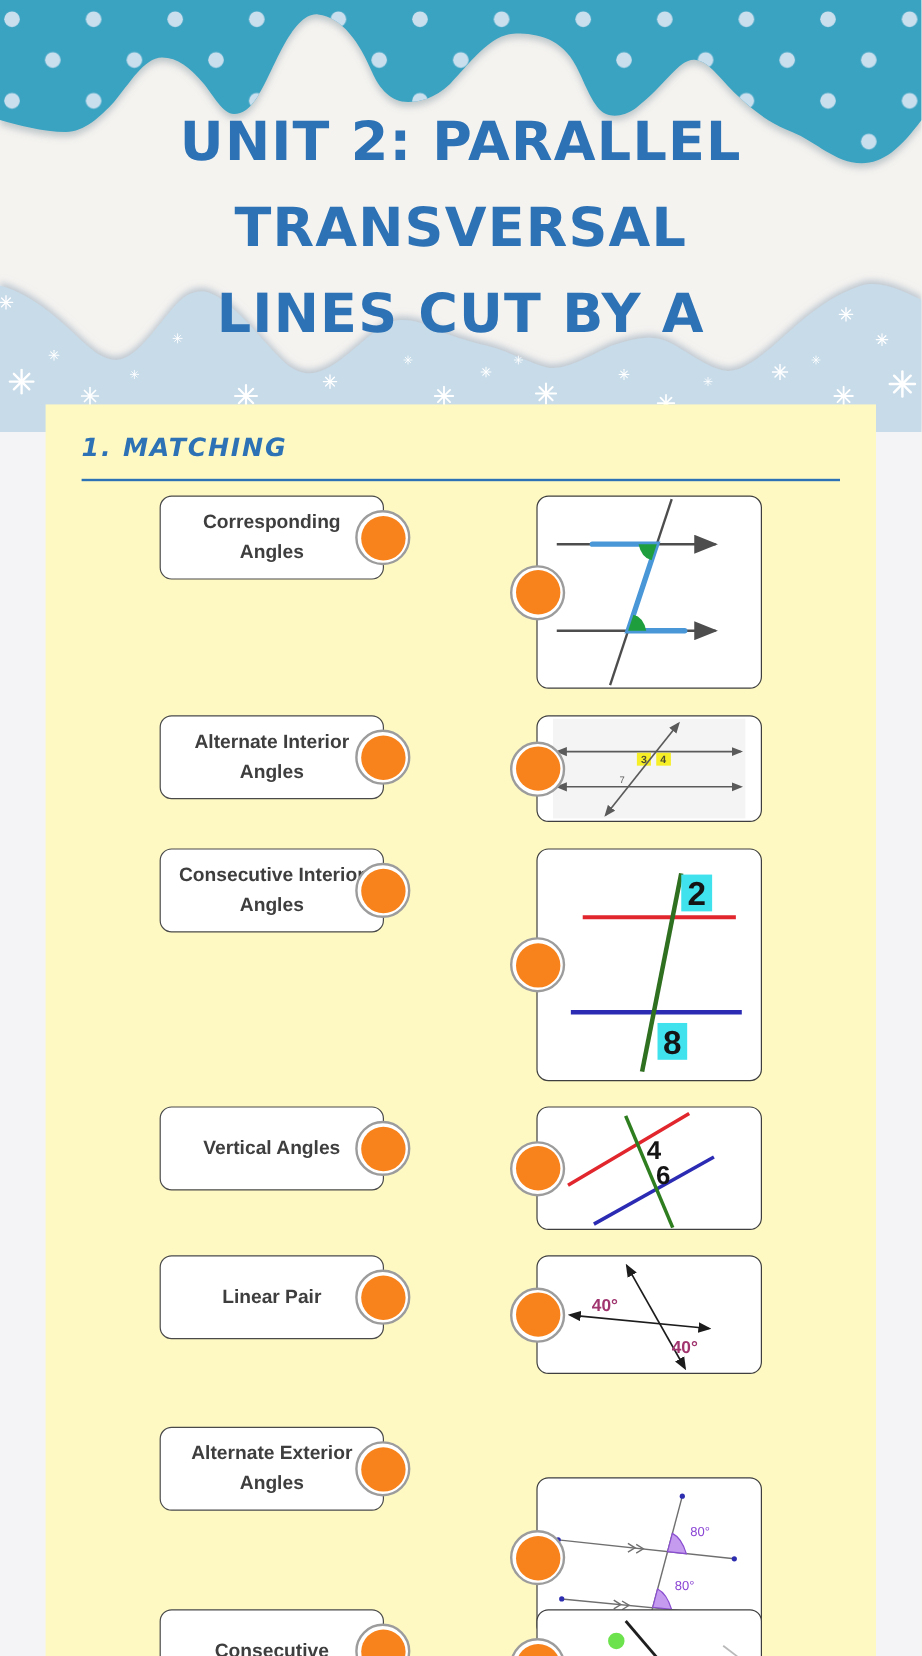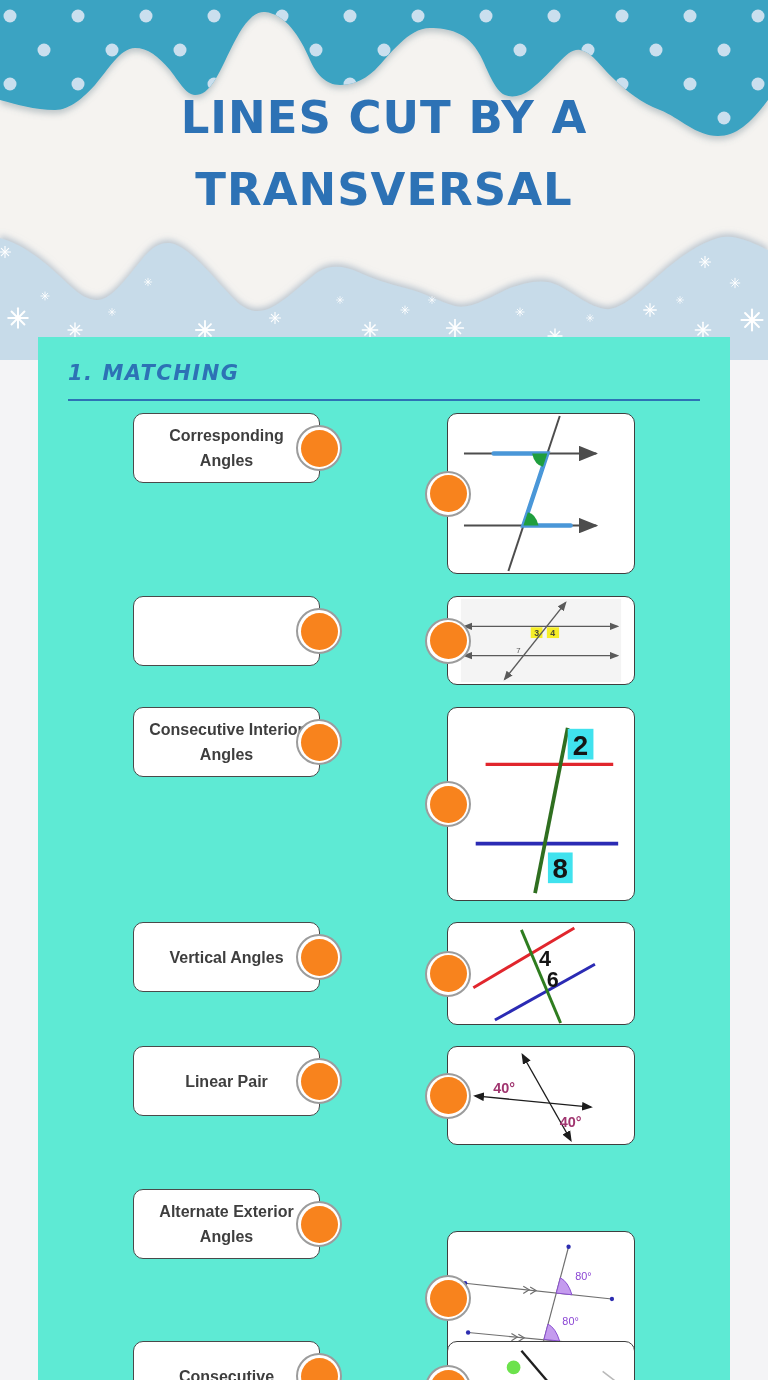--- a/index.html
+++ b/index.html
@@ -8,21 +8,21 @@
   }
   *{margin:0;padding:0;box-sizing:border-box;}
   html,body{width:768px;height:1380px;overflow:hidden;background:var(--pagebg);
     font-family:"Liberation Sans",sans-serif;}
   .header{position:absolute;left:0;top:0;width:768px;height:360px;}
   .header svg{display:block;}
   .title{position:absolute;left:0;top:82px;width:768px;text-align:center;
     font-family:"DejaVu Sans",sans-serif;font-weight:bold;font-size:45px;line-height:72px;
     text-transform:uppercase;letter-spacing:1px;color:var(--accent);}
   .title span{display:block;}
-  .card{position:absolute;left:38px;top:337px;width:692px;height:1043px;background:#5eead4;}
+  .card{position:absolute;left:38px;top:337px;width:692px;height:1043px;background:#fef9c3;}
   .heading{position:absolute;left:30px;top:24px;font-size:21px;font-weight:bold;
     text-transform:uppercase;letter-spacing:1.5px;color:var(--accent);
     font-family:"DejaVu Sans",sans-serif;font-style:italic;}
   .rule{position:absolute;left:30px;top:62px;width:632px;border-top:2px solid var(--accent);}
   .rows{position:absolute;left:95px;top:76px;width:502px;}
   .row{position:relative;width:502px;}
   .term-card{position:absolute;left:0;top:0;width:187px;height:70px;background:#fff;
     border:1.6px solid #4a4a4a;border-radius:10px;display:flex;align-items:center;
     justify-content:center;text-align:center;padding:4px 12px;}
   .term-text{font-size:16px;line-height:25px;font-weight:600;color:#3e3e3e;}
@@ -117,22 +117,23 @@
         <use href="#flake" x="-8" y="-8" width="16" height="16" transform="translate(680,300) scale(0.5)"></use>
         <use href="#flake" x="-8" y="-8" width="16" height="16" transform="translate(703,330) scale(1.1)"></use>
         <use href="#flake" x="-8" y="-8" width="16" height="16" transform="translate(735,283) scale(0.7)"></use>
         <use href="#flake" x="-8" y="-8" width="16" height="16" transform="translate(752,320) scale(1.5)"></use>
         <use href="#flake" x="-8" y="-8" width="16" height="16" transform="translate(705,262) scale(0.8)"></use>
         <use href="#flake" x="-8" y="-8" width="16" height="16" transform="translate(5,252) scale(0.8)"></use>
       </g>
     </g>
   </svg>
   <div class="title">
+    <span>Unit 2: Parallel</span>
+    <span>Transversal</span>
     <span>Lines cut by a</span>
-    <span>Transversal</span>
   </div>
 </div>
 
 <div class="card">
   <div class="heading">1. Matching</div>
   <div class="rule"></div>
 
   <div class="rows">
 
     <div class="row" style="height:161px;margin-bottom:22px;">
@@ -157,20 +158,21 @@
           <path d="M76.2,113 L91.5,113 Q89,101.5 80.7,99.6 Z" fill="#1f9e3e"></path>
         </svg>
         <div class="conn conn-left">
             <div class="conn-inner"></div>
           </div>
       </div>
     </div>
 
     <div class="row" style="height:89px;margin-bottom:22px;">
       <div class="term-card">
+        <span class="term-text">Alternate Interior Angles</span>
         <div class="conn conn-right">
             <div class="conn-inner"></div>
           </div>
       </div>
       <div class="img-card" style="height:89px;">
         <svg viewBox="0 0 188 89">
           <defs>
               <marker id="a2" viewBox="0 0 10 8" refX="8" refY="4" markerWidth="7" markerHeight="6" orient="auto-start-reverse">
                 <path d="M0,0 L10,4 L0,8 Z" fill="#5a5a5a"></path>
               </marker>

